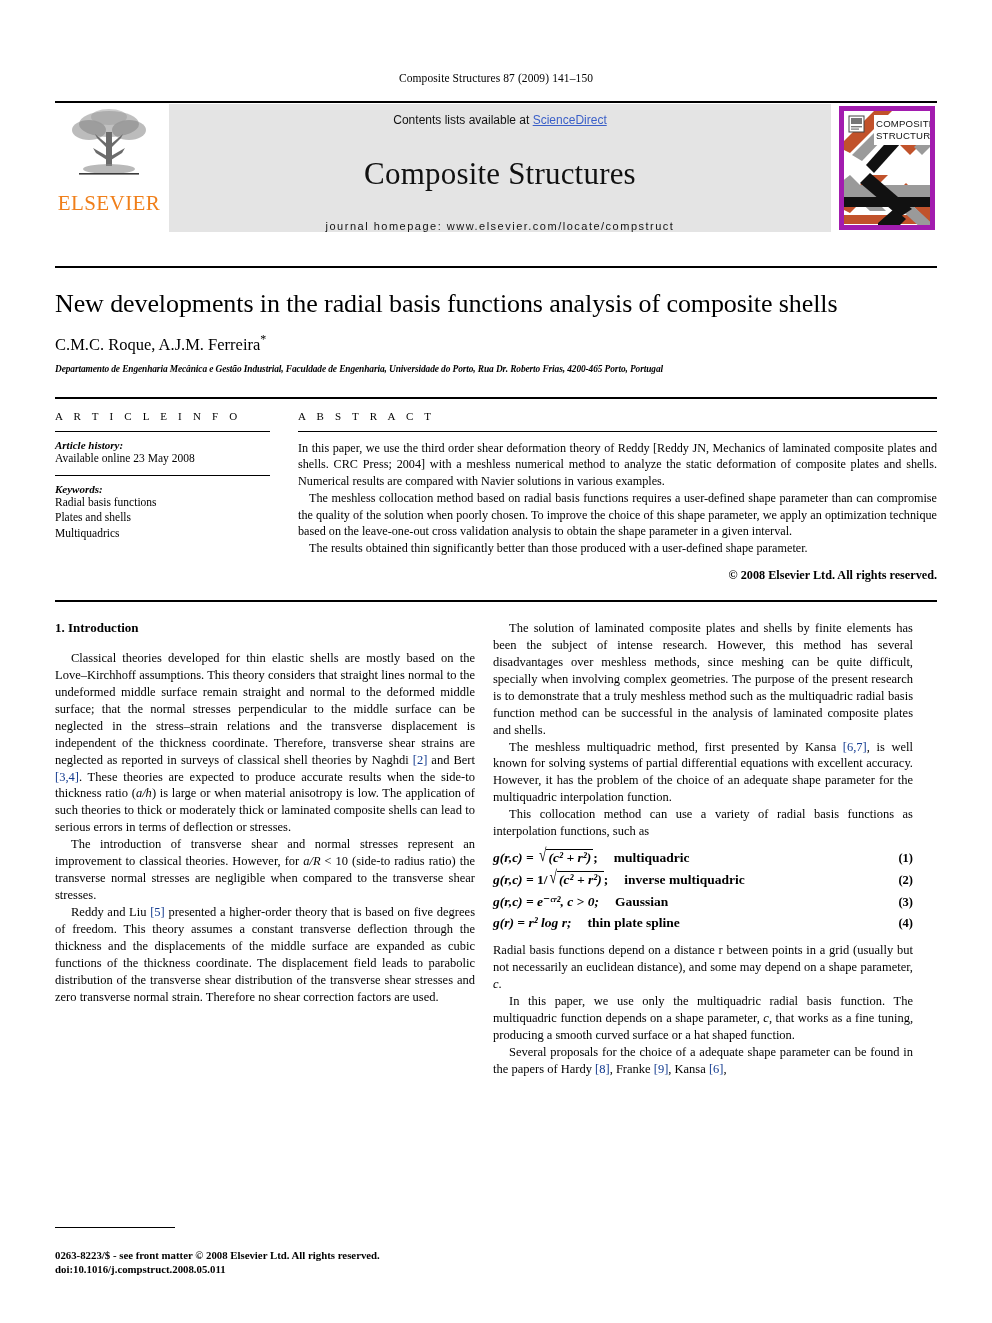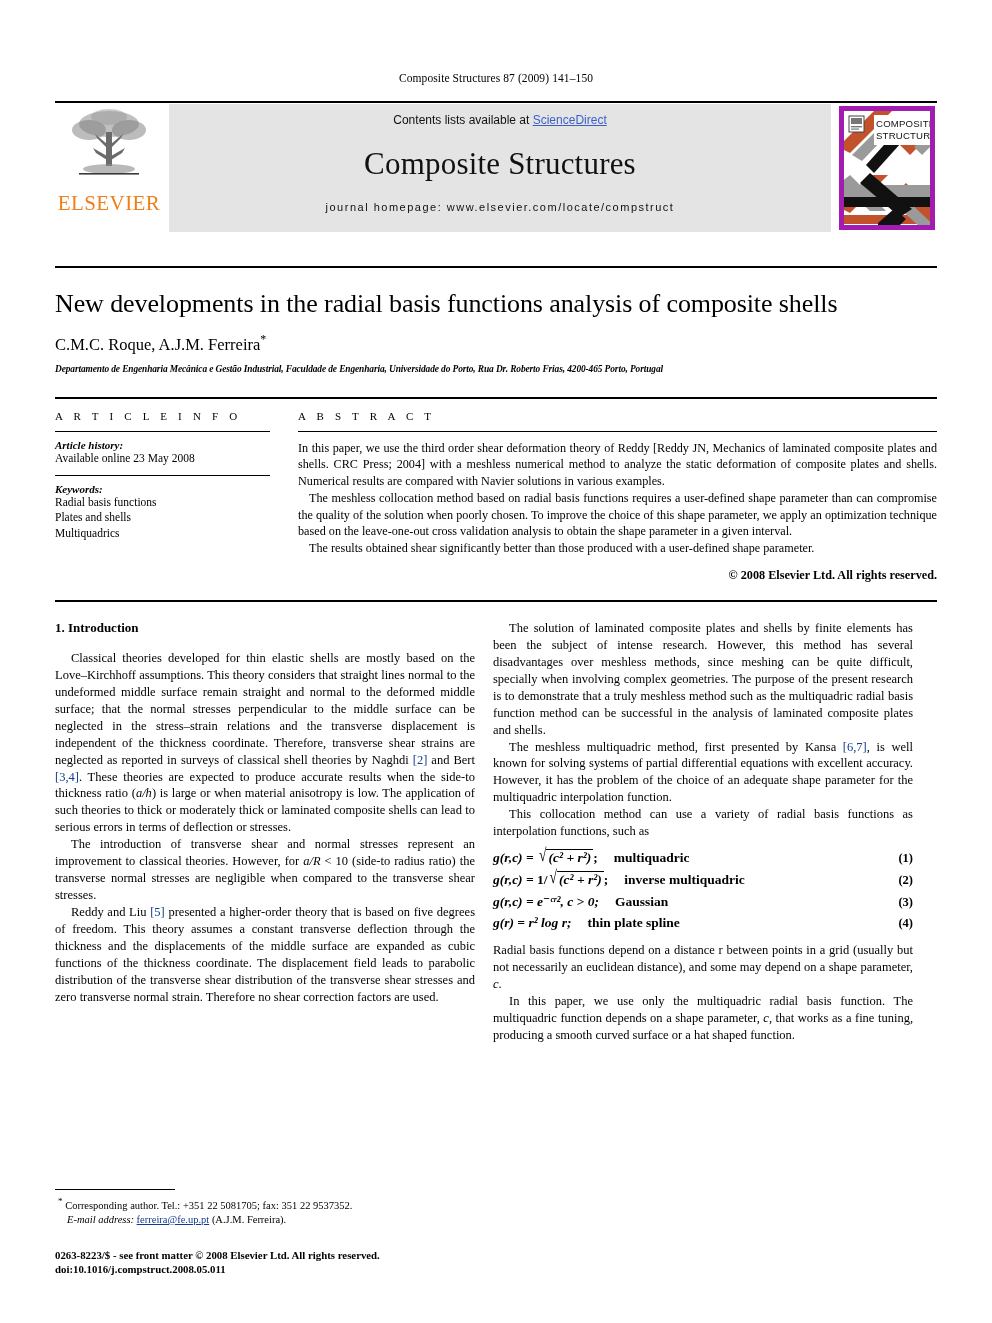--- a/index.html
+++ b/index.html
@@ -61,21 +61,21 @@
   }
   .journal-banner {
     flex: 1 1 auto;
     background: #e4e4e4;
     margin-left: 6px;
     margin-right: 6px;
     display: flex;
     flex-direction: column;
     align-items: center;
     justify-content: space-between;
-    padding: 9px 0 19px 0;
+    padding: 9px 0 0 0;
     box-sizing: border-box;
   }
   .contents-line {
     font-family: "Liberation Sans", sans-serif;
     font-size: 12px;
     color: #111;
   }
   .sd-link { color: #3a5fc8; }
   .journal-name {
     font-family: "Liberation Serif", serif;
@@ -363,21 +363,21 @@
         <div>Plates and shells</div>
         <div>Multiquadrics</div>
       </div>
     </div>
 
     <div class="col-abstract">
       <div class="sec-head">A B S T R A C T</div>
       <div class="abs-rule"></div>
       <p class="abs-p">In this paper, we use the third order shear deformation theory of Reddy [Reddy JN, Mechanics of laminated composite plates and shells. CRC Press; 2004] with a meshless numerical method to analyze the static deformation of composite plates and shells. Numerical results are compared with Navier solutions in various examples.</p>
       <p class="abs-p">The meshless collocation method based on radial basis functions requires a user-defined shape parameter than can compromise the quality of the solution when poorly chosen. To improve the choice of this shape parameter, we apply an optimization technique based on the leave-one-out cross validation analysis to obtain the shape parameter in a given interval.</p>
-      <p class="abs-p">The results obtained shear significantly better than those produced with a user-defined shape parameter.</p>
+      <p class="abs-p">The results obtained thin significantly better than those produced with a user-defined shape parameter.</p>
       <div class="copyright">© 2008 Elsevier Ltd. All rights reserved.</div>
     </div>
   </div>
 
   <div class="body-rule"></div>
 
   <div class="body-cols">
     <div class="col">
       <div class="sec-title">1. Introduction</div>
       <div id="left-paras">
@@ -406,33 +406,26 @@
             <span class="eq-num">(3)</span>
           </div>
           <div class="eq-row">
             <span class="eq-body"><span class="it">g(r) = </span><span class="it">r² log r;</span><span class="eq-label">thin plate spline</span></span>
             <span class="eq-num">(4)</span>
           </div>
         </div>
       <div id="right-paras-bottom">
           <p class="body noind">Radial basis functions depend on a distance r between points in a grid (usually but not necessarily an euclidean distance), and some may depend on a shape parameter, <span class="it">c</span>.</p>
           <p class="body">In this paper, we use only the multiquadric radial basis function. The multiquadric function depends on a shape parameter, <span class="it">c</span>, that works as a fine tuning, producing a smooth curved surface or a hat shaped function.</p>
+          <p class="body">Several proposals for the choice of a adequate shape parameter can be found in the papers of Hardy <span class="ref">[8]</span>, Franke <span class="ref">[9]</span>, Kansa <span class="ref">[6]</span>,</p>
         </div>
     </div>
   </div>
 
   <div class="footnote-zone">
     <div class="fn-rule"></div>
-    <div class="fn">
-      <span class="fn-star">*</span>
-      <span>Corresponding author. Tel.: +351 22 5081705; fax: 351 22 9537352.</span>
-      <br>
-      <span class="fn-email-label">E-mail address:</span>
-      <a class="fn-link" href="#">ferreira@fe.up.pt</a>
-      <span>(A.J.M. Ferreira).</span>
-    </div>
     <div class="issn">
       <div>0263-8223/$ - see front matter © 2008 Elsevier Ltd. All rights reserved.</div>
       <div>doi:10.1016/j.compstruct.2008.05.011</div>
     </div>
   </div>
 
 </div>
 
 </body></html>

